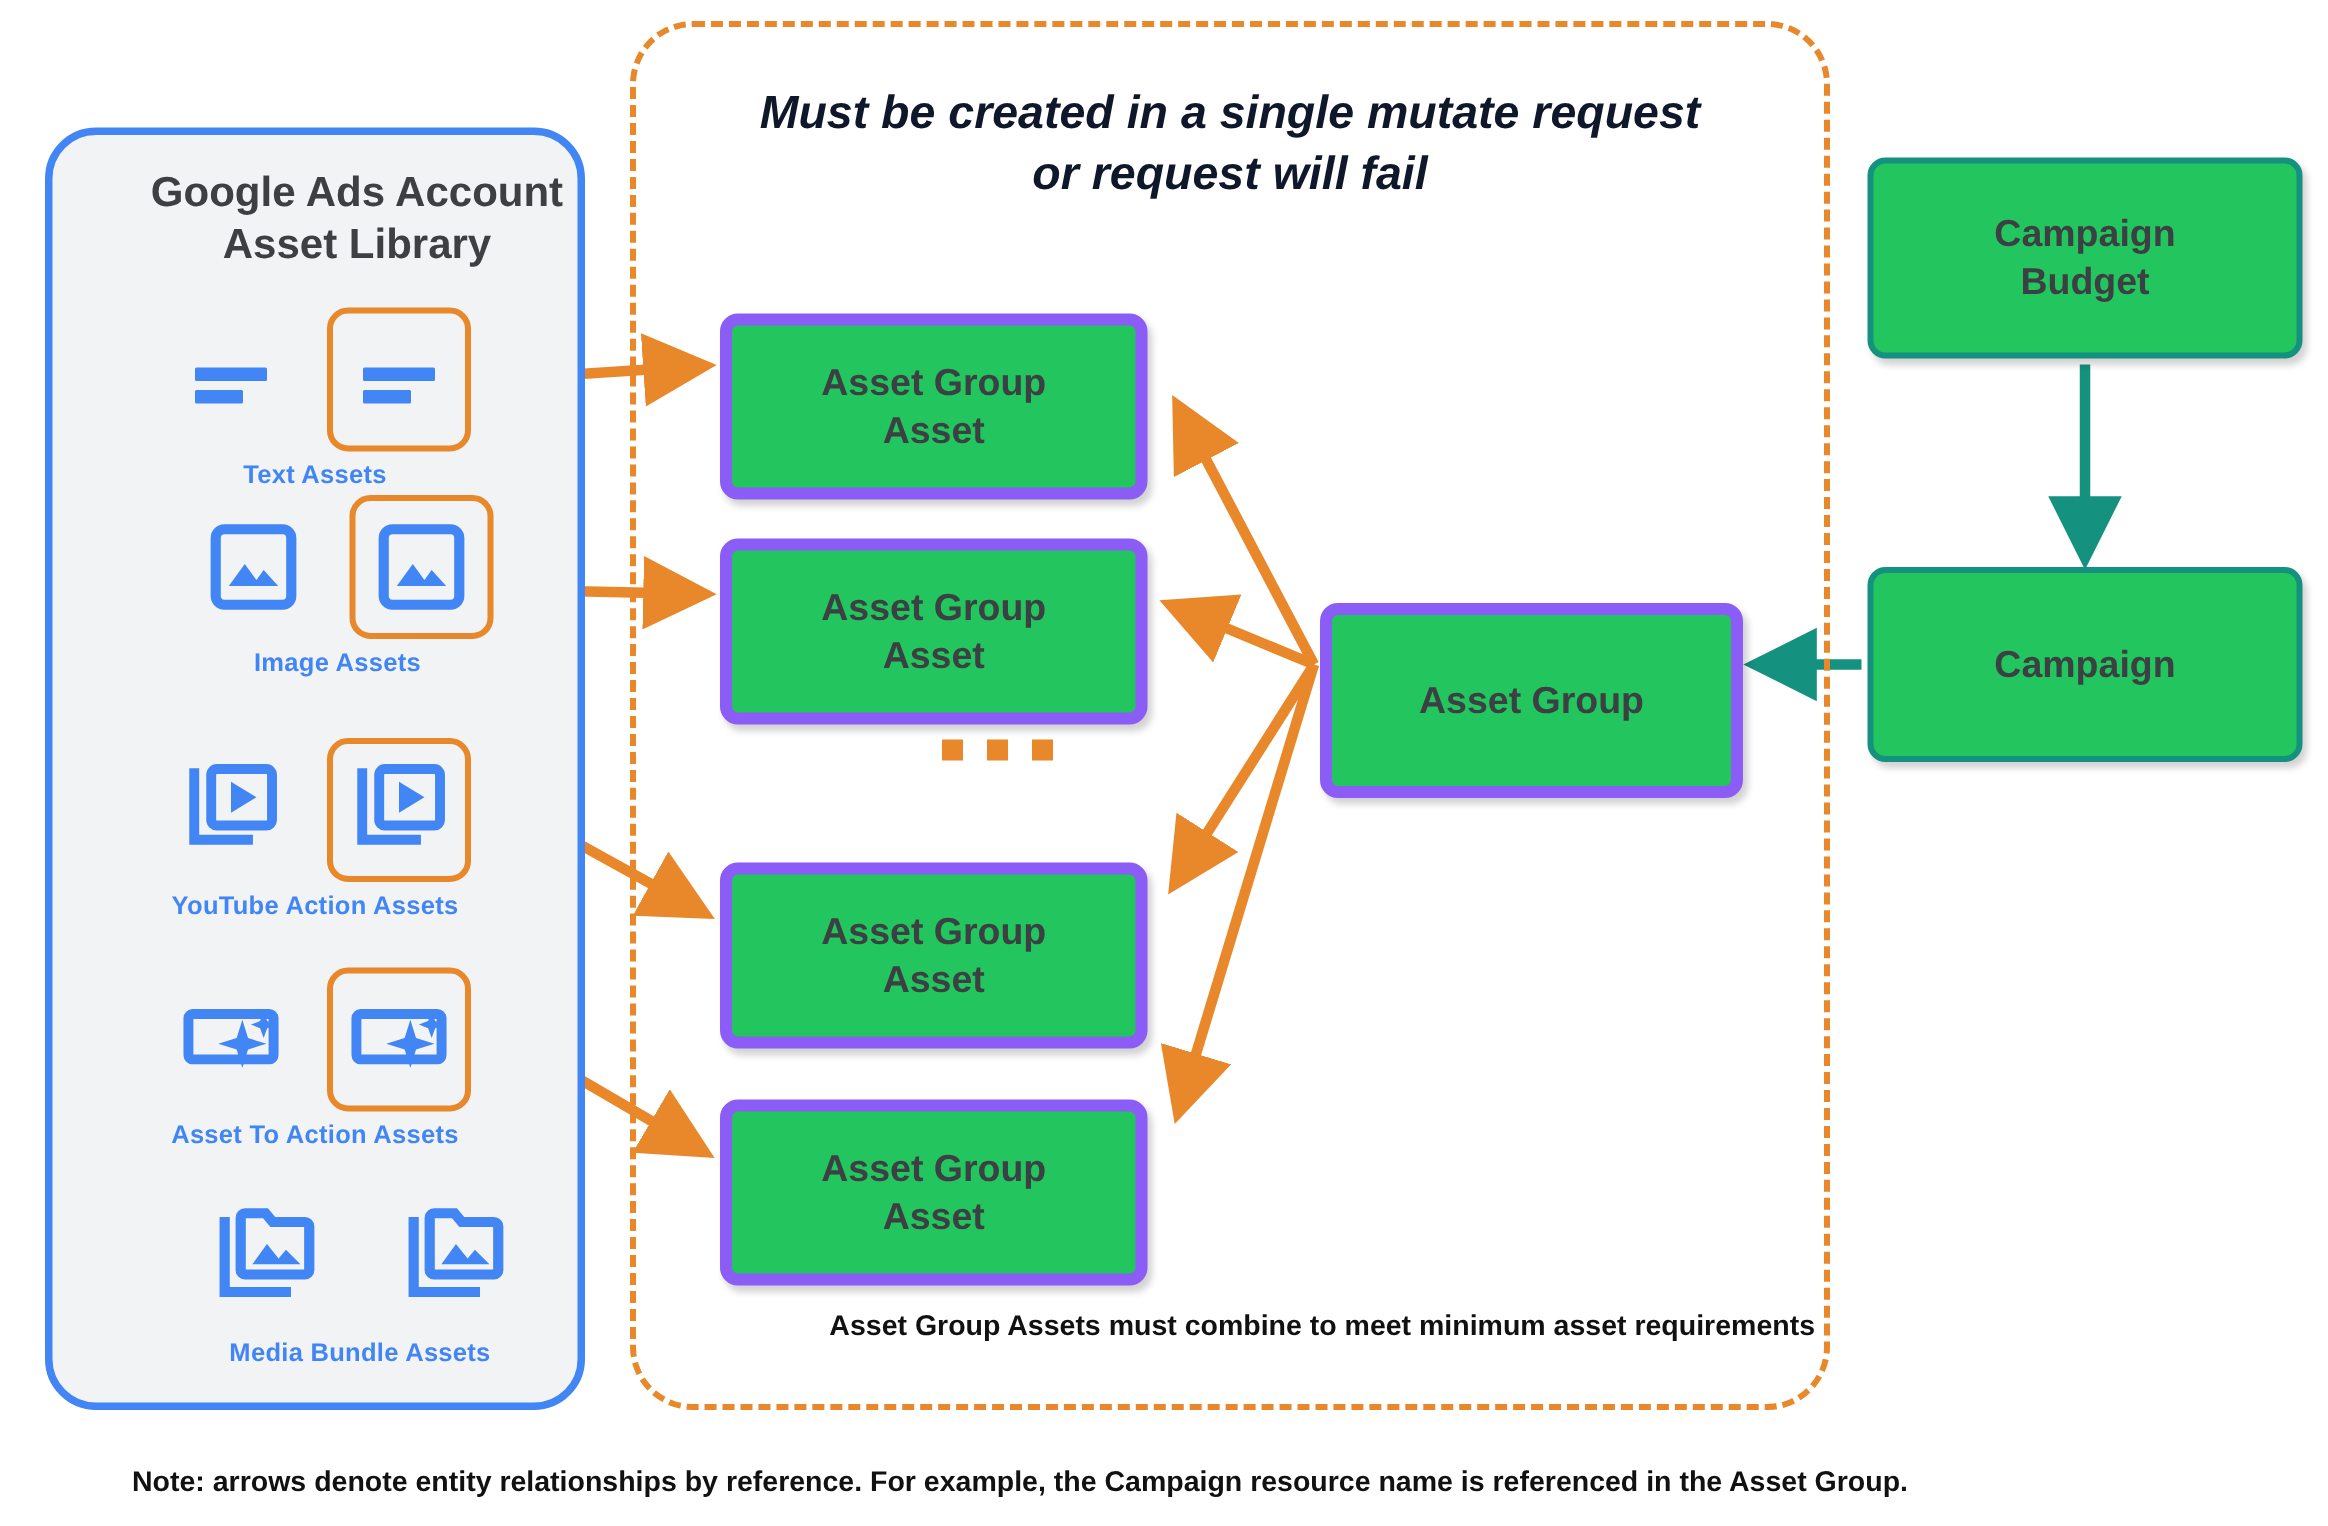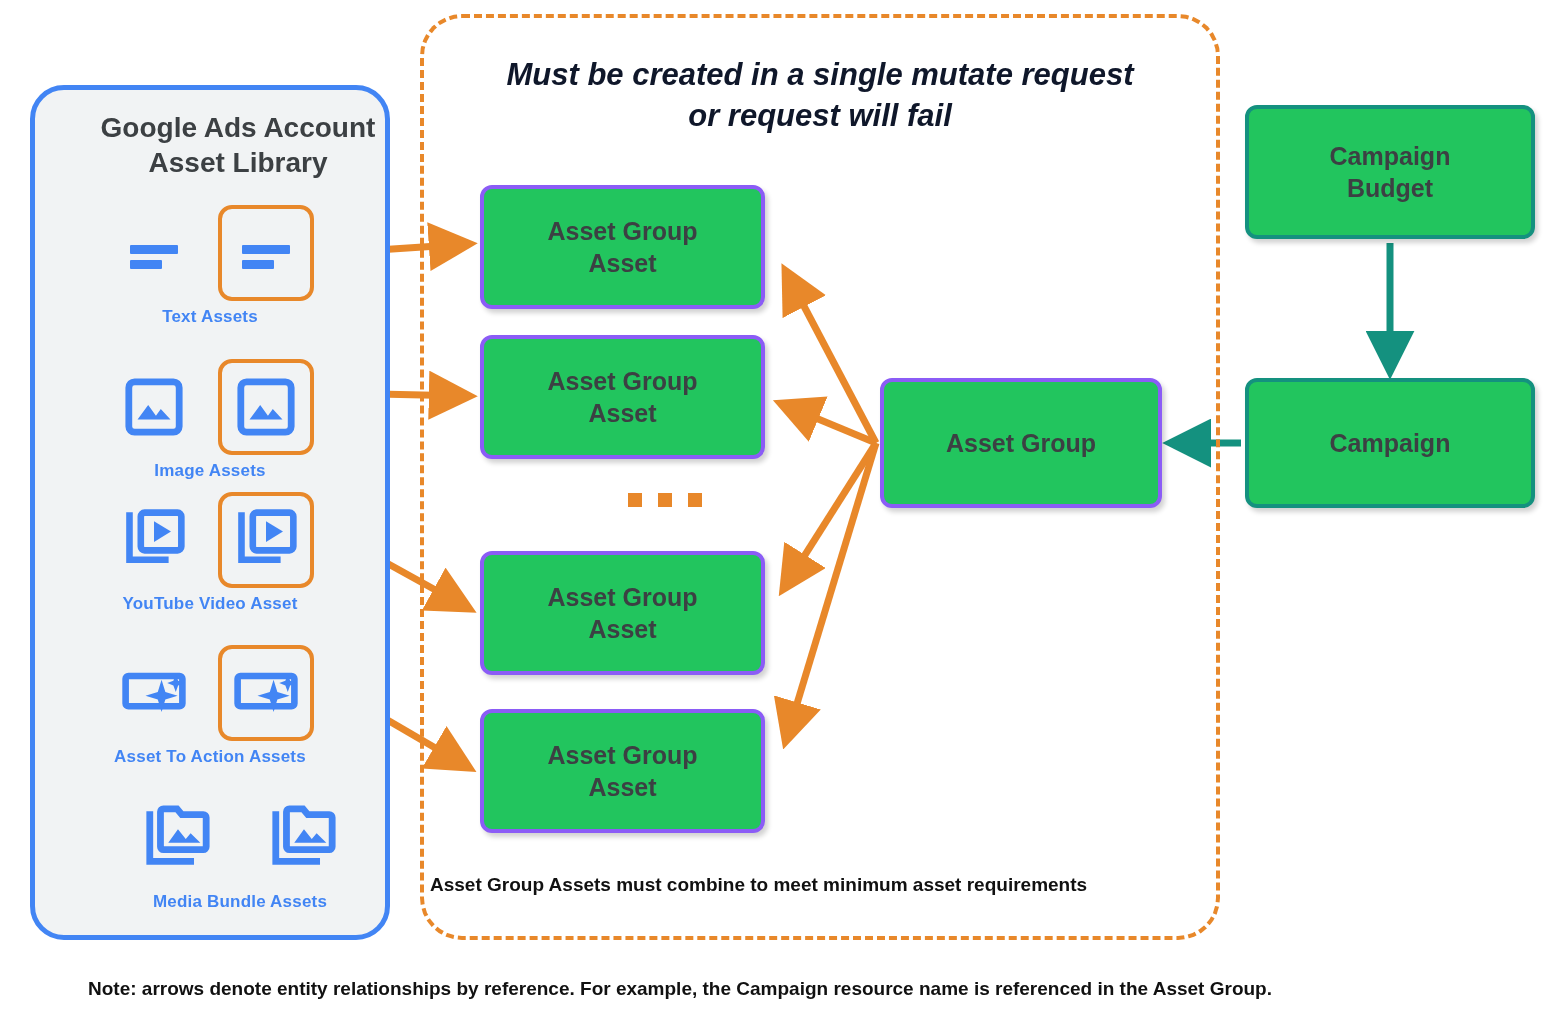--- a/index.html
+++ b/index.html
@@ -37,33 +37,33 @@
     position:absolute;left:420px;top:14px;width:800px;height:926px;
     border:4px dashed #e8882a;border-radius:42px;background:transparent;
     box-sizing:border-box;
   }
   .mutate-title{
     position:absolute;left:430px;top:55px;width:780px;text-align:center;
     font-size:31px;font-weight:bold;font-style:italic;color:#0f172a;
     line-height:1.32;white-space:pre-line;
   }
   .mutate-footnote{
-    position:absolute;left:430px;top:874px;width:780px;text-align:left;
+    position:absolute;left:430px;top:874px;width:780px;text-align:right;
     font-size:19px;font-weight:bold;color:#111111;
   }
 
   
   .node{
     position:absolute;background:#22c55e;box-sizing:border-box;
     display:flex;align-items:center;justify-content:center;text-align:center;
     border-radius:12px;box-shadow:3px 4px 5px rgba(0,0,0,.18);
     font-size:25px;font-weight:bold;color:#3c4043;line-height:1.3;
     white-space:pre-line;
   }
-  .node.orange{border:4px solid #8b5cf6;}
+  .node.orange{border:8px solid #8b5cf6;margin-top:24px;}
   .node.teal{border:4px solid #14917f;}
 
   .aga1{left:480px;top:185px;width:285px;height:124px;}
   .aga2{left:480px;top:335px;width:285px;height:124px;}
   .aga3{left:480px;top:551px;width:285px;height:124px;}
   .aga4{left:480px;top:709px;width:285px;height:124px;}
   .asset-group{left:880px;top:378px;width:282px;height:130px;}
   .campaign-budget{left:1245px;top:105px;width:290px;height:134px;}
   .campaign{left:1245px;top:378px;width:290px;height:130px;}
 
@@ -126,21 +126,21 @@
       <div class="icon-slot boxed">
         <svg width="64" height="64" viewBox="0 0 64 64">
           <rect x="8" y="24" width="48" height="9" rx="1" fill="#4285f4"></rect>
           <rect x="8" y="39" width="32" height="9" rx="1" fill="#4285f4"></rect>
         </svg>
       </div>
     </div>
     <div class="asset-label">Text Assets</div>
   </div>
 
-  <div class="asset-row" style="top:359px;">
+  <div class="asset-row" style="top:330px;padding-left:15px;">
     <div class="icon-pair">
       <div class="icon-slot">
         <svg width="62" height="62" viewBox="0 0 64 64">
           <rect x="6" y="6" width="52" height="52" rx="6" fill="none" stroke="#4285f4" stroke-width="7"></rect>
           <path d="M15 45 L26 30 L34 41 L39 34 L49 45 Z" fill="#4285f4"></path>
         </svg>
       </div>
       <div class="icon-slot boxed">
         <svg width="62" height="62" viewBox="0 0 64 64">
           <rect x="6" y="6" width="52" height="52" rx="6" fill="none" stroke="#4285f4" stroke-width="7"></rect>
@@ -161,21 +161,21 @@
         </svg>
       </div>
       <div class="icon-slot boxed">
         <svg width="66" height="66" viewBox="0 0 70 70">
           <path d="M9 9 L9 56 L47 56" fill="none" stroke="#4285f4" stroke-width="7" stroke-linecap="square"></path>
           <rect x="21" y="6" width="43" height="40" rx="4" fill="none" stroke="#4285f4" stroke-width="7"></rect>
           <path d="M35 15 L53 26 L35 37 Z" fill="#4285f4"></path>
         </svg>
       </div>
     </div>
-    <div class="asset-label">YouTube Video  Asset</div>
+    <div class="asset-label">YouTube Action  Assets</div>
   </div>
 
   <div class="asset-row" style="top:645px;">
     <div class="icon-pair">
       <div class="icon-slot">
         <svg width="70" height="56" viewBox="0 0 74 56">
           <path d="M10 10 h54 a3 3 0 0 1 3 3 v26 a3 3 0 0 1 -3 3 h-54 a3 3 0 0 1 -3 -3 v-26 a3 3 0 0 1 3 -3 z" fill="none" stroke="#4285f4" stroke-width="7"></path>
           <path d="M45 14 L49 27 L62 31 L49 35 L45 48 L41 35 L28 31 L41 27 Z" fill="#4285f4"></path>
           <path d="M60 8 L62.5 15 L69 17.5 L62.5 20 L60 27 L57.5 20 L51 17.5 L57.5 15 Z" fill="#4285f4"></path>
         </svg>

